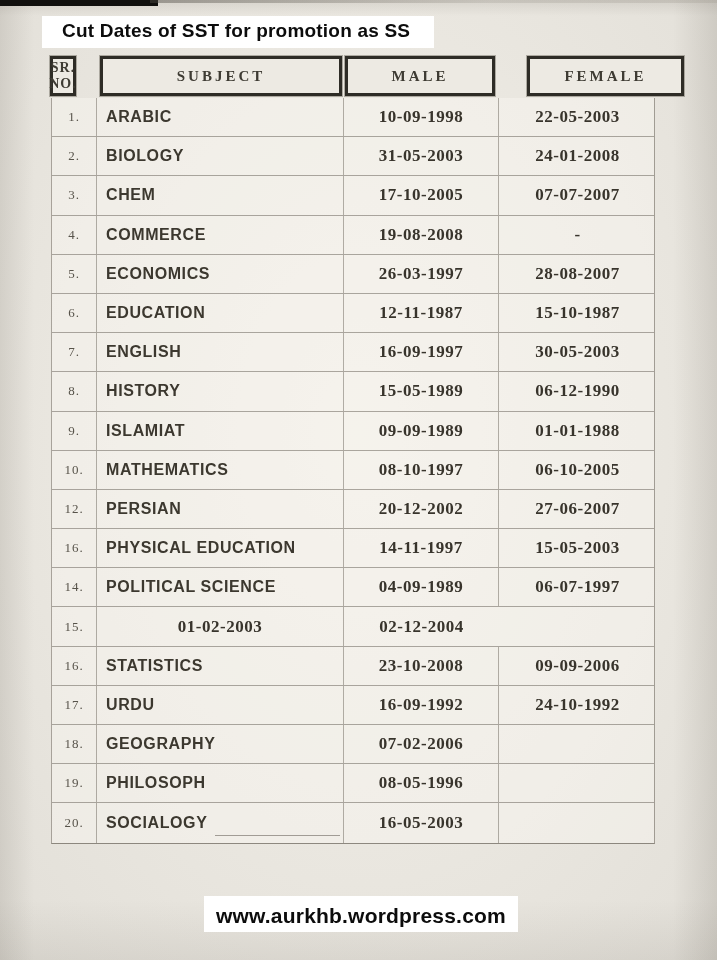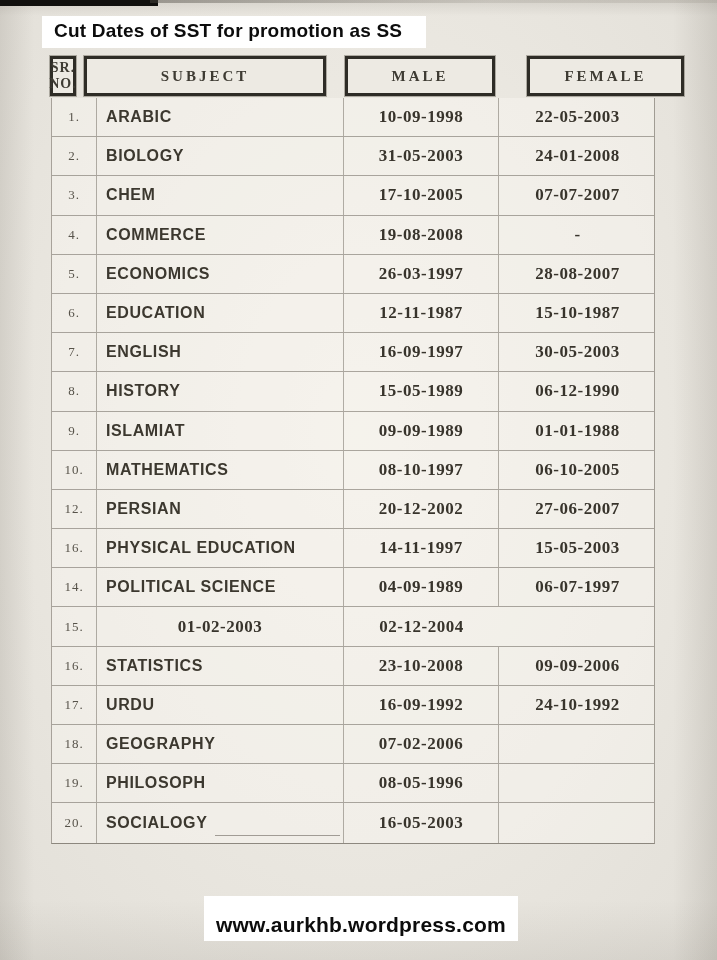--- a/index.html
+++ b/index.html
@@ -28,21 +28,21 @@
   .scan-line {
     position: absolute; top: 0; left: 150px; right: 0; height: 3px;
     background: linear-gradient(90deg, rgba(80,76,68,.45), rgba(140,135,125,.22) 60%, rgba(160,155,145,.30));
   }
   .title {
     position: absolute; left: 42px; top: 16px;
     background: #ffffff;
     color: #0c0c0c;
     font: 700 19px/1.25 "Liberation Sans", sans-serif;
     letter-spacing: .2px;
-    padding: 3px 24px 5px 12px;
+    padding: 3px 24px 5px 20px;
     white-space: nowrap;
   }
   .table { position: absolute; left: 50px; top: 55px; width: 607px; }
 
   
   .thead { position: relative; height: 43px; }
   .th {
     position: absolute; top: 1px; height: 40px;
     border: 3px solid #2e2c26;
     box-shadow: 0 0 0 1px rgba(100,95,84,.45);
@@ -50,21 +50,21 @@
     color: #3e3b33;
     display: flex; align-items: center; justify-content: center;
     font-family: "Liberation Serif", serif;
     font-weight: 700; font-size: 15px; letter-spacing: 3px;
   }
   .th-sr {
     left: 0; width: 26px;
     flex-direction: column; justify-content: center;
     font-size: 14px; letter-spacing: 1px; line-height: 1.15;
   }
-  .th-subject { left: 34px;  width: 242px; }
+  .th-subject { left: 50px;  width: 242px; }
   .th-male    { left: 295px; width: 150px; }
   .th-female  { left: 450px; width: 157px; margin-left: 27px; }
 
   .tbody {
     position: absolute; top: 43px; left: 1px; width: 604px;
     border-left: 1px solid rgba(108,102,92,.55);
     border-right: 1px solid rgba(108,102,92,.60);
     border-bottom: 1px solid rgba(108,102,92,.75);
     background: rgba(253,251,246,.40);
   }
@@ -107,21 +107,21 @@
     background: rgba(95,90,80,.55);
     margin-left: 8px;
     align-self: flex-end; margin-bottom: 7px;
   }
   .footer {
     position: absolute; left: 204px; top: 896px;
     background: #ffffff;
     color: #0c0c0c;
     font: 700 21px/1.2 "Liberation Sans", sans-serif;
     letter-spacing: .2px;
-    padding: 16px 12px 4px 12px;
+    padding: 7px 12px 4px 12px;
     white-space: nowrap;
   }
 </style>
 </head>
 <body>
 
 <div class="page">
   <div class="scan-bar"></div>
   <div class="scan-line"></div>
 

